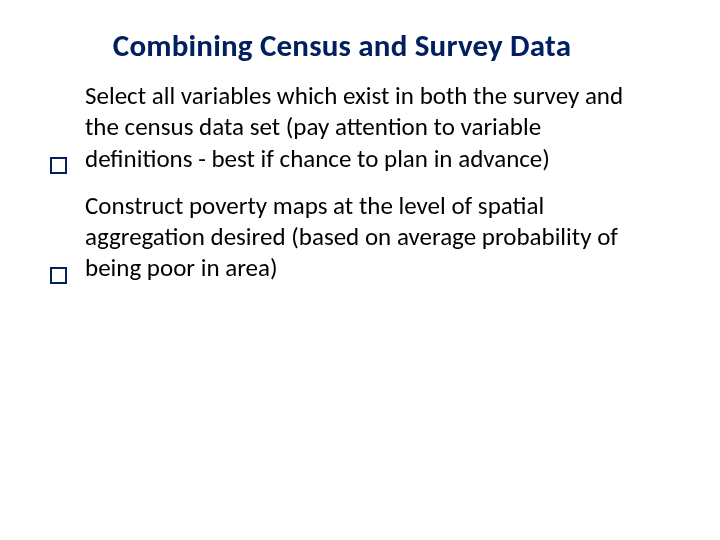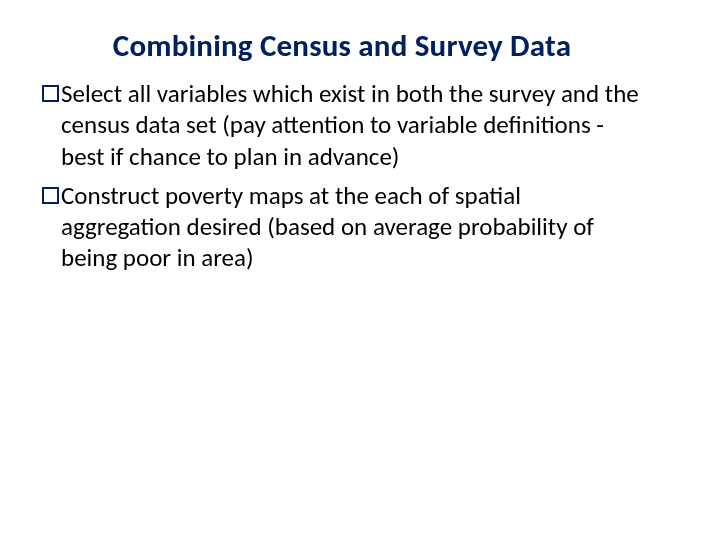--- a/index.html
+++ b/index.html
@@ -23,23 +23,24 @@
     font-size: 31px;
     text-align: center;
     margin: 6px 0 14px 0;
     letter-spacing: 0.2px;
   }
   .bullets {
     padding-left: 0;
   }
   .item {
     display: flex;
-    align-items: flex-start;
-    margin: 8px;
+    align-items: flex-end;
+    margin: 16px;
     line-height: 1.25;
+    gap: 16px;
   }
   .marker {
     flex: 0 0 auto;
     width: 17px;
     height: 17px;
     border: 2.5px solid #002060;
     box-sizing: border-box;
     margin-top: 7px;
     margin-right: 2px;
   }
@@ -61,17 +62,17 @@
 
     <div class="item">
       <span class="marker"></span>
       <span class="btext">Select all variables which exist in both the survey and the census data set (pay attention to variable definitions - best if chance to plan in advance)</span>
     </div>
 
 
 
     <div class="item">
       <span class="marker"></span>
-      <span class="btext">Construct poverty maps at the each of spatial aggregation desired (based on average probability of being poor in area)</span>
+      <span class="btext">Construct poverty maps at the level of spatial aggregation desired (based on average probability of being poor in area)</span>
     </div>
 
   </div>
 </div>
 
 </body></html>

